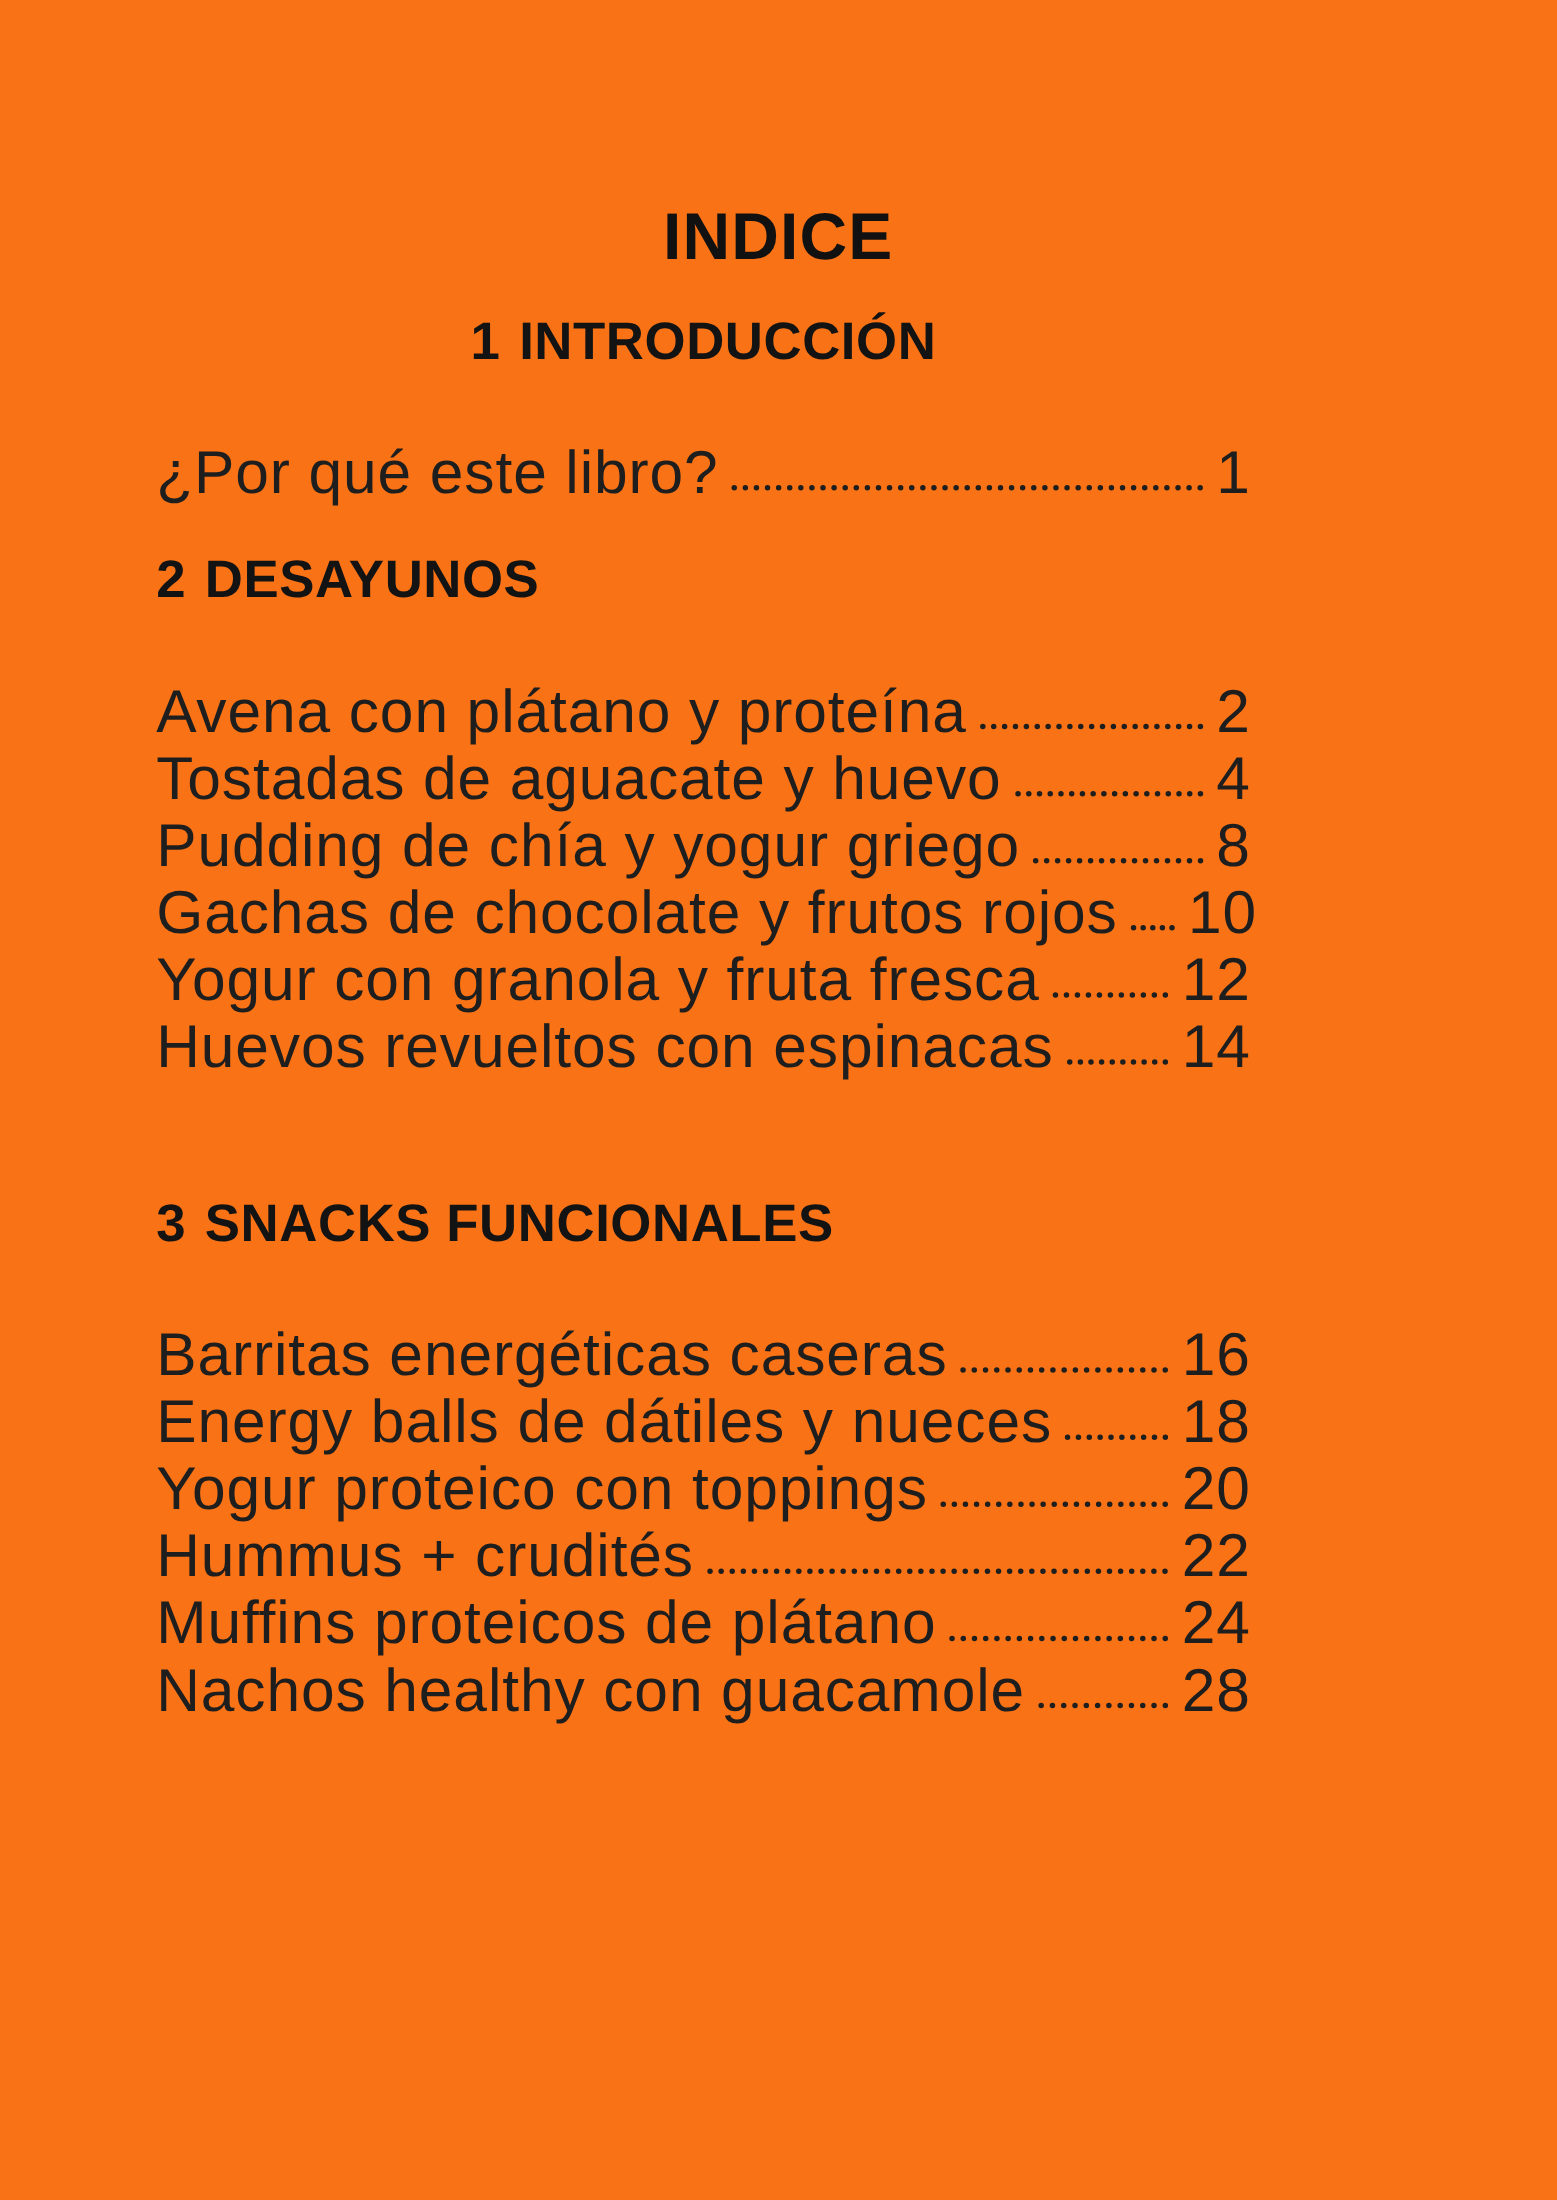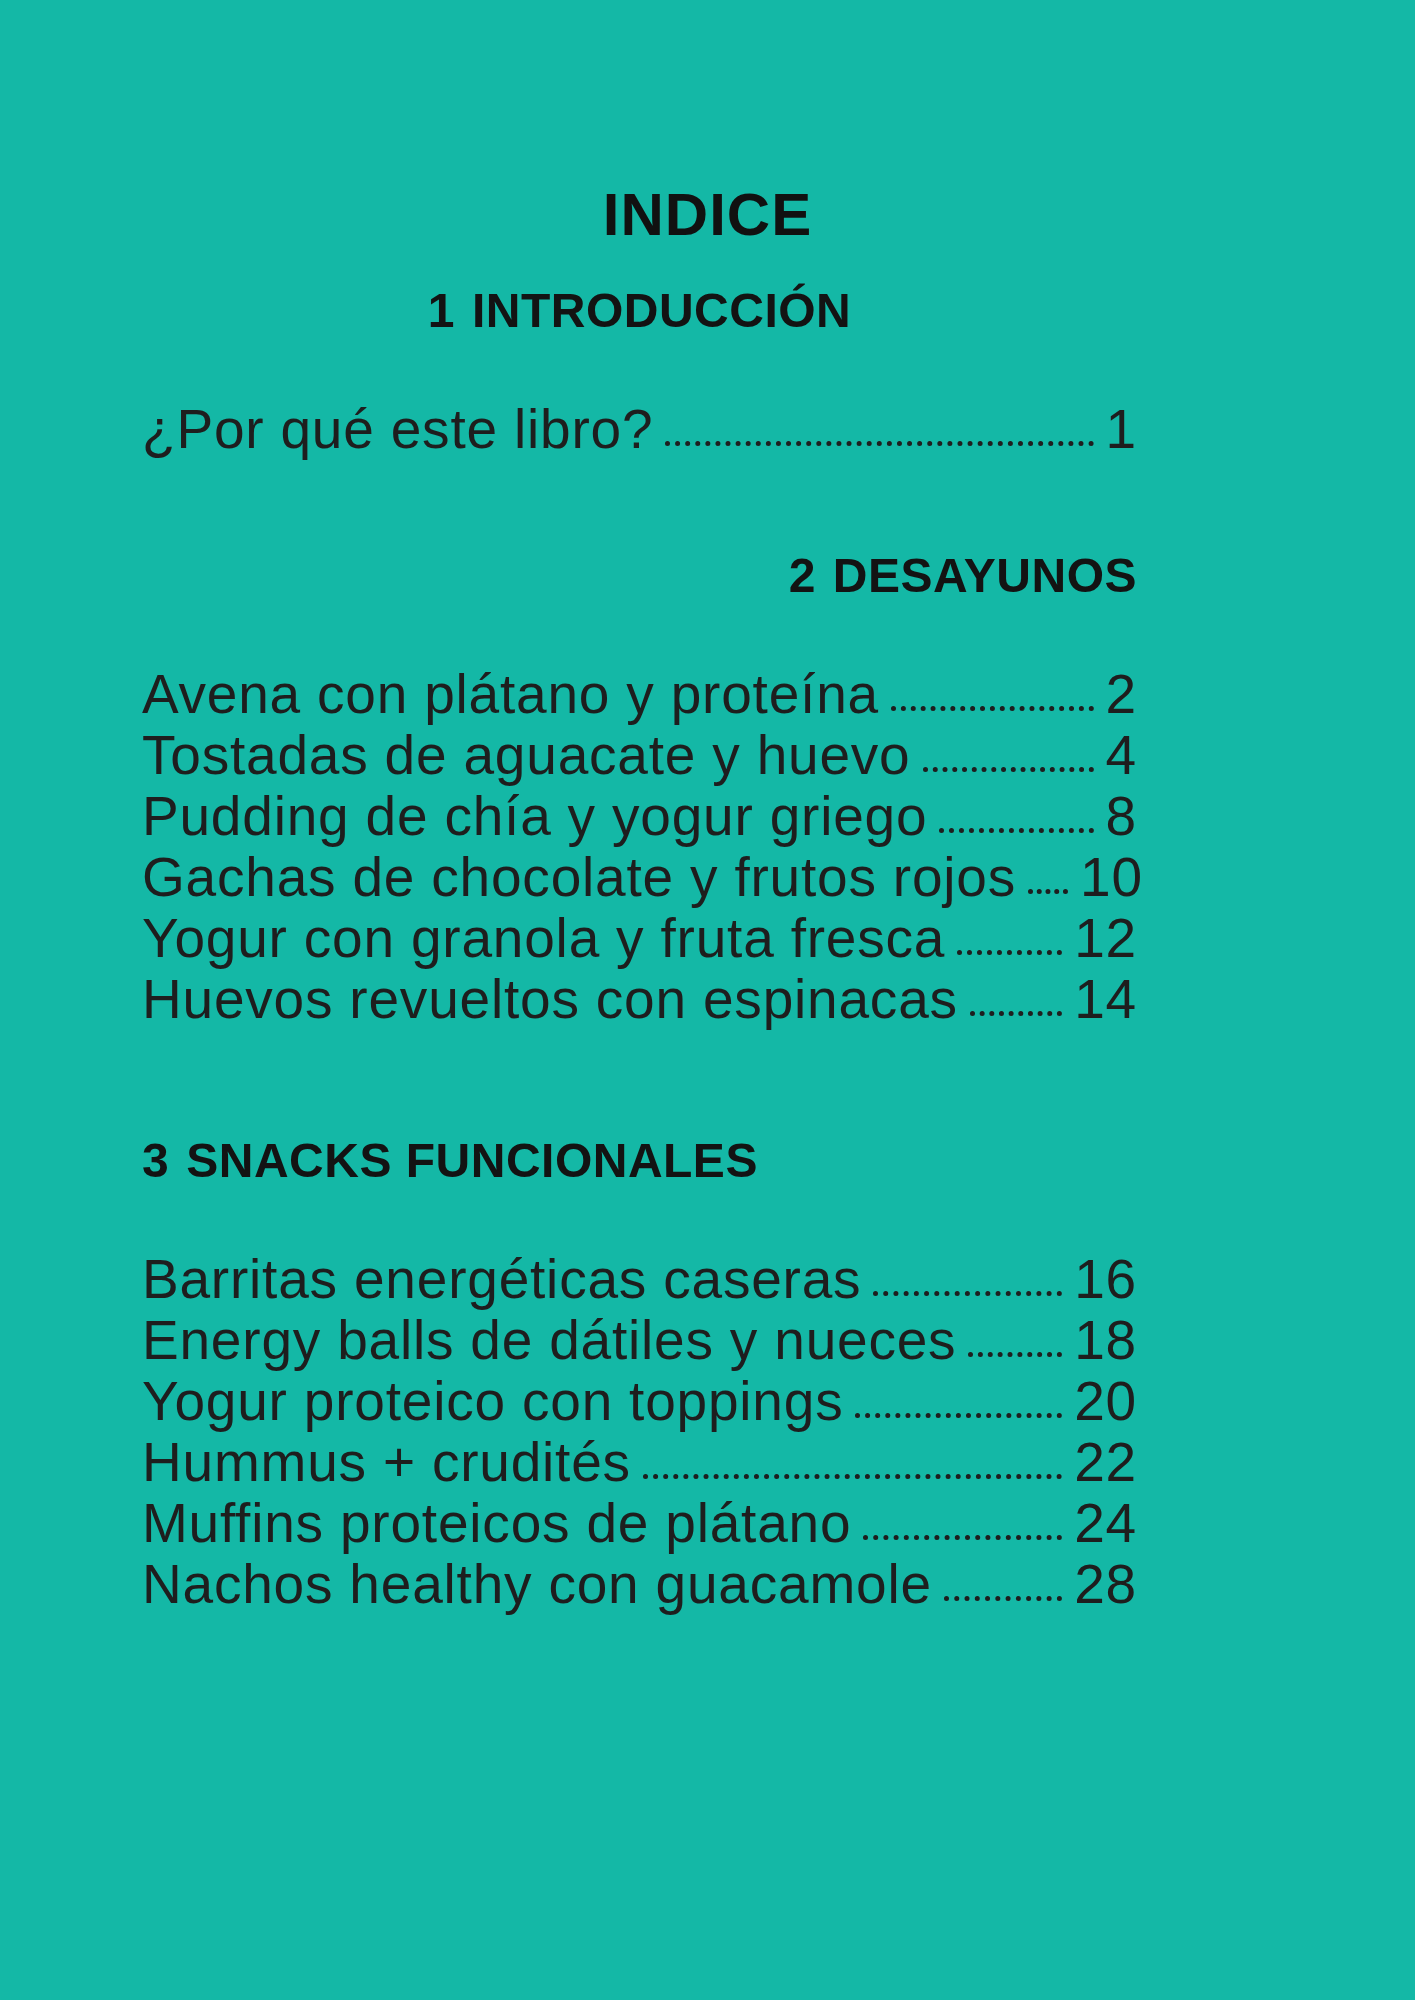--- a/index.html
+++ b/index.html
@@ -12,42 +12,42 @@
     height: 2000px;
     overflow: hidden;
     font-family: "Liberation Sans", "DejaVu Sans", sans-serif;
     color: #1c1c1c;
     -webkit-font-smoothing: antialiased;
   }
   .page {
     position: relative;
     width: 1415px;
     height: 2000px;
-    background: #14b8a6;
+    background: #f97316;
   }
   
   .page-title {
     margin: 0;
     padding-top: 185px;
     width: 100%;
     text-align: center;
     font-size: 60px;
     line-height: 60px;
     font-weight: 700;
     letter-spacing: 1px;
     color: #111111;
   }
   
   .toc {
     padding-left: 142px;
     width: 995px;
   }
   .toc-section { margin: 0; }
   #toc-sections > section:nth-child(1) { margin-top: 42px; text-align: center; }
-  #toc-sections > section:nth-child(2) { margin-top: 92px; text-align: right; }
+  #toc-sections > section:nth-child(2) { margin-top: 44px; }
   #toc-sections > section:nth-child(3) { margin-top: 107px; }
 
   .section-heading {
     margin: 0;
     font-size: 48px;
     line-height: 48px;
     font-weight: 700;
     letter-spacing: 0.5px;
     color: #131313;
     white-space: nowrap;

